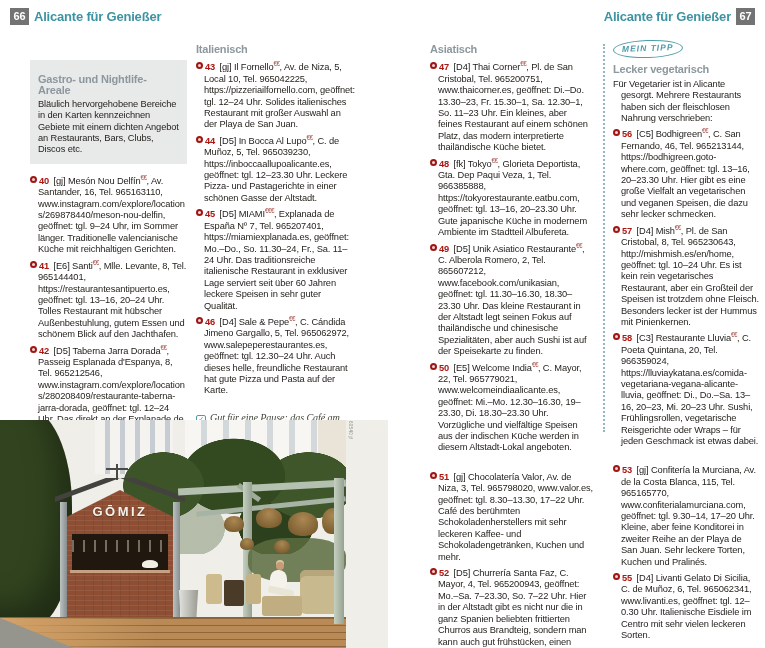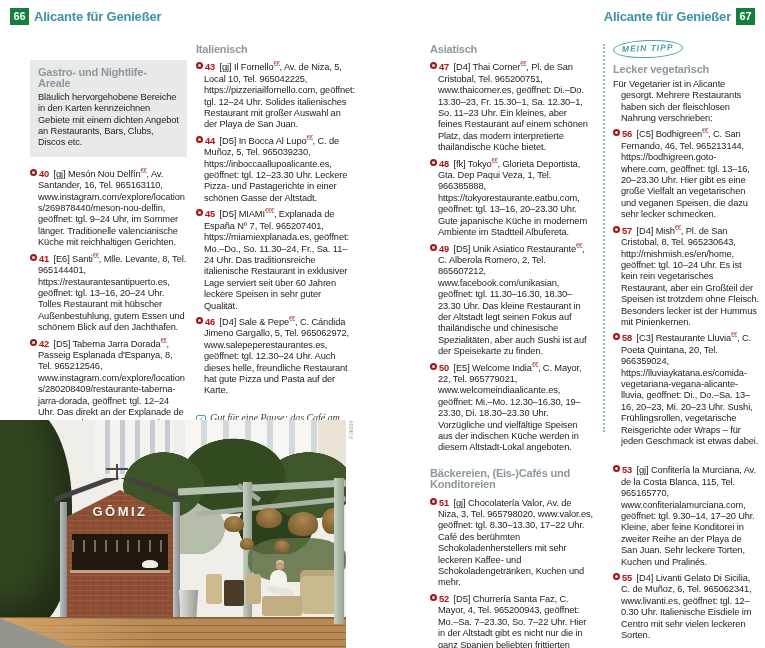--- a/index.html
+++ b/index.html
@@ -1,31 +1,31 @@
 <!DOCTYPE html>
 <html><head>
 <meta charset="utf-8">
 <style>
   html,body{margin:0;padding:0;}
   .page{position:relative;width:765px;height:648px;background:#ffffff;overflow:hidden;
         font-family:"Liberation Sans","DejaVu Sans",sans-serif;color:#27241f;}
   
-  .pagenum{position:absolute;top:8px;width:19px;height:17px;background:#15803d;color:#fff;
+  .pagenum{position:absolute;top:8px;width:19px;height:17px;background:#737373;color:#fff;
            font-weight:bold;font-size:11px;text-align:center;line-height:17px;}
   .pn-left{left:10px;} .pn-right{right:10px;}
   .ptitle{position:absolute;top:9px;font-weight:bold;font-size:13px;color:#3e93a3;letter-spacing:-0.2px;}
   .pt-left{left:34px;} .pt-right{right:34px;}
   
   .col{position:absolute;font-size:9.3px;line-height:11.4px;letter-spacing:-0.12px;}
   .col1{left:30px;top:60px;width:157px;}
   .col2{left:196px;top:44px;width:160px;}
   .col3{left:430px;top:44px;width:163px;}
   .col4{left:613px;top:40px;width:147px;}
   .secthead{font-weight:bold;font-size:11px;color:#8d989e;letter-spacing:-0.2px;margin:0 0 3px 0;}
-  .graybox{background:#e8e9e9;padding:7px 8px 8px 8px;margin-bottom:8px;}
+  .graybox{background:#e8e9e9;padding:14px 8px 8px 8px;margin-bottom:8px;}
   .graybox .secthead{margin-bottom:2px;}
   .entry{margin:0 0 1px 0;padding-left:8px;text-indent:-8px;overflow-wrap:anywhere;}
   .mk{display:inline-block;width:3px;height:3px;border:2px solid #a01612;border-radius:50%;
       margin-right:2px;vertical-align:1px;background:#e9dada;}
   .no{color:#ad1510;font-weight:bold;margin-right:2px;}
   .mp{font-weight:normal;color:#1c1b18;}
   .nm{font-weight:normal;color:#1c1b18;}
   .pr{color:#a8504a;font-size:6.3px;vertical-align:4px;letter-spacing:-0.5px;}
   
   .tipnote{margin-top:15px;font-family:"Liberation Serif","DejaVu Serif",serif;font-style:italic;
@@ -37,21 +37,21 @@
             font-family:"Liberation Sans",sans-serif;font-style:normal;font-weight:bold;font-size:7px;
             line-height:9px;text-align:center;vertical-align:0px;}
   
   .tipdivider{position:absolute;left:603px;top:44px;height:388px;border-left:2px dotted #92b7c3;}
   .meintipp{display:inline-block;border:1.6px solid #4e9dab;border-radius:50%;padding:2px 8px 3px 8px;
             color:#4e9dab;font-weight:bold;font-style:italic;font-size:8.5px;letter-spacing:1px;
             text-transform:uppercase;transform:rotate(-2deg);margin:0 0 6px 0;}
   .intro{margin:0 0 1px 0;}
   .gap{height:13px;}
   
-  .photo{position:absolute;left:0;top:420px;width:346px;height:228px;overflow:hidden;background:#efeee9;}
+  .photo{position:absolute;left:0;top:420px;width:346px;height:228px;overflow:hidden;background:#efeee9;padding-left:42px;}
   .photo *{position:absolute;}
   .bldgA{left:95px;top:0;width:78px;height:54px;background:repeating-linear-gradient(90deg,#f4f3ef 0 10px,#c6ccd1 10px 15px);}
   .bldgB{left:185px;top:0;width:140px;height:42px;background:repeating-linear-gradient(90deg,#f7f6f2 0 16px,#d3d8db 16px 22px);}
   .bldgC{left:318px;top:0;width:28px;height:70px;background:#e9e3d8;}
   .treeL{left:-28px;top:-12px;width:100px;height:220px;background:#31441f;border-radius:0 45% 42% 30%;
          box-shadow:inset -14px -20px 30px rgba(0,0,0,.35);}
   .canopy{left:112px;top:16px;width:234px;height:118px;background:
       radial-gradient(58px 48px at 22% 42%,#3c5427 0 69%,transparent 70%),
       radial-gradient(74px 54px at 52% 34%,#334a20 0 69%,transparent 70%),
       radial-gradient(64px 48px at 84% 42%,#3e5629 0 69%,transparent 70%),
@@ -138,21 +138,20 @@
     </div>
   </div>
 
   <div class="col col3">
     <div class="secthead">Asiatisch</div>
     <p class="entry"><span class="mk"></span><b class="no">47</b> <b class="mp">[D4]</b> <b class="nm">Thai Corner</b><sup class="pr">€€</sup><span>, Pl. de San Cristobal, Tel. 965200751, www.thaicorner.es, geöffnet: Di.–Do. 13.30–23, Fr. 15.30–1, Sa. 12.30–1, So. 11–23 Uhr. Ein kleines, aber feines Restaurant auf einem schönen Platz, das modern interpretierte thailändische Küche bietet.</span></p>
     <p class="entry"><span class="mk"></span><b class="no">48</b> <b class="mp">[fk]</b> <b class="nm">Tokyo</b><sup class="pr">€€</sup><span>, Glorieta Deportista, Gta. Dep Paqui Veza, 1, Tel. 966385888, https://tokyorestaurante.eatbu.com, geöffnet: tgl. 13–16, 20–23.30 Uhr. Gute japanische Küche in modernem Ambiente im Stadtteil Albufereta.</span></p>
     <p class="entry"><span class="mk"></span><b class="no">49</b> <b class="mp">[D5]</b> <b class="nm">Unik Asiatico Restaurante</b><sup class="pr">€€</sup><span>, C. Alberola Romero, 2, Tel. 865607212, www.facebook.com/unikasian, geöffnet: tgl. 11.30–16.30, 18.30–23.30 Uhr. Das kleine Restaurant in der Altstadt legt seinen Fokus auf thailändische und chinesische Spezialitäten, aber auch Sushi ist auf der Speisekarte zu finden.</span></p>
     <p class="entry"><span class="mk"></span><b class="no">50</b> <b class="mp">[E5]</b> <b class="nm">Welcome India</b><sup class="pr">€€</sup><span>, C. Mayor, 22, Tel. 965779021, www.welcomeindiaalicante.es, geöffnet: Mi.–Mo. 12.30–16.30, 19–23.30, Di. 18.30–23.30 Uhr. Vorzügliche und vielfältige Speisen aus der indischen Küche werden in diesem Altstadt-Lokal angeboten.</span></p>
     <div class="gap"></div>
-    <div class="secthead">Bäckereien, (Eis-)Cafés und Konditoreien</div>
     <p class="entry"><span class="mk"></span><b class="no">51</b> <b class="mp">[gj]</b> <b class="nm">Chocolatería Valor</b><sup class="pr"></sup><span>, Av. de Niza, 3, Tel. 965798020, www.valor.es, geöffnet: tgl. 8.30–13.30, 17–22 Uhr. Café des berühmten Schokoladenherstellers mit sehr leckeren Kaffee- und Schokoladengetränken, Kuchen und mehr.</span></p>
     <p class="entry"><span class="mk"></span><b class="no">52</b> <b class="mp">[D5]</b> <b class="nm">Churrería Santa Faz</b><sup class="pr"></sup><span>, C. Mayor, 4, Tel. 965200943, geöffnet: Mo.–Sa. 7–23.30, So. 7–22 Uhr. Hier in der Altstadt gibt es nicht nur die in ganz Spanien beliebten frittierten Churros aus Brandteig, sondern man kann auch gut frühstücken, einen leckeren Kaffee trinken oder ein Sandwich und ein süßes Teilchen essen.</span></p>
   </div>
 
   <div class="tipdivider"></div>
 
   <div class="col col4">
     <div class="meintipp">Mein Tipp</div>
     <div class="secthead">Lecker vegetarisch</div>
     <p class="entry intro">Für Vegetarier ist in Alicante gesorgt. Mehrere Restaurants haben sich der fleischlosen Nahrung verschrieben:</p>

